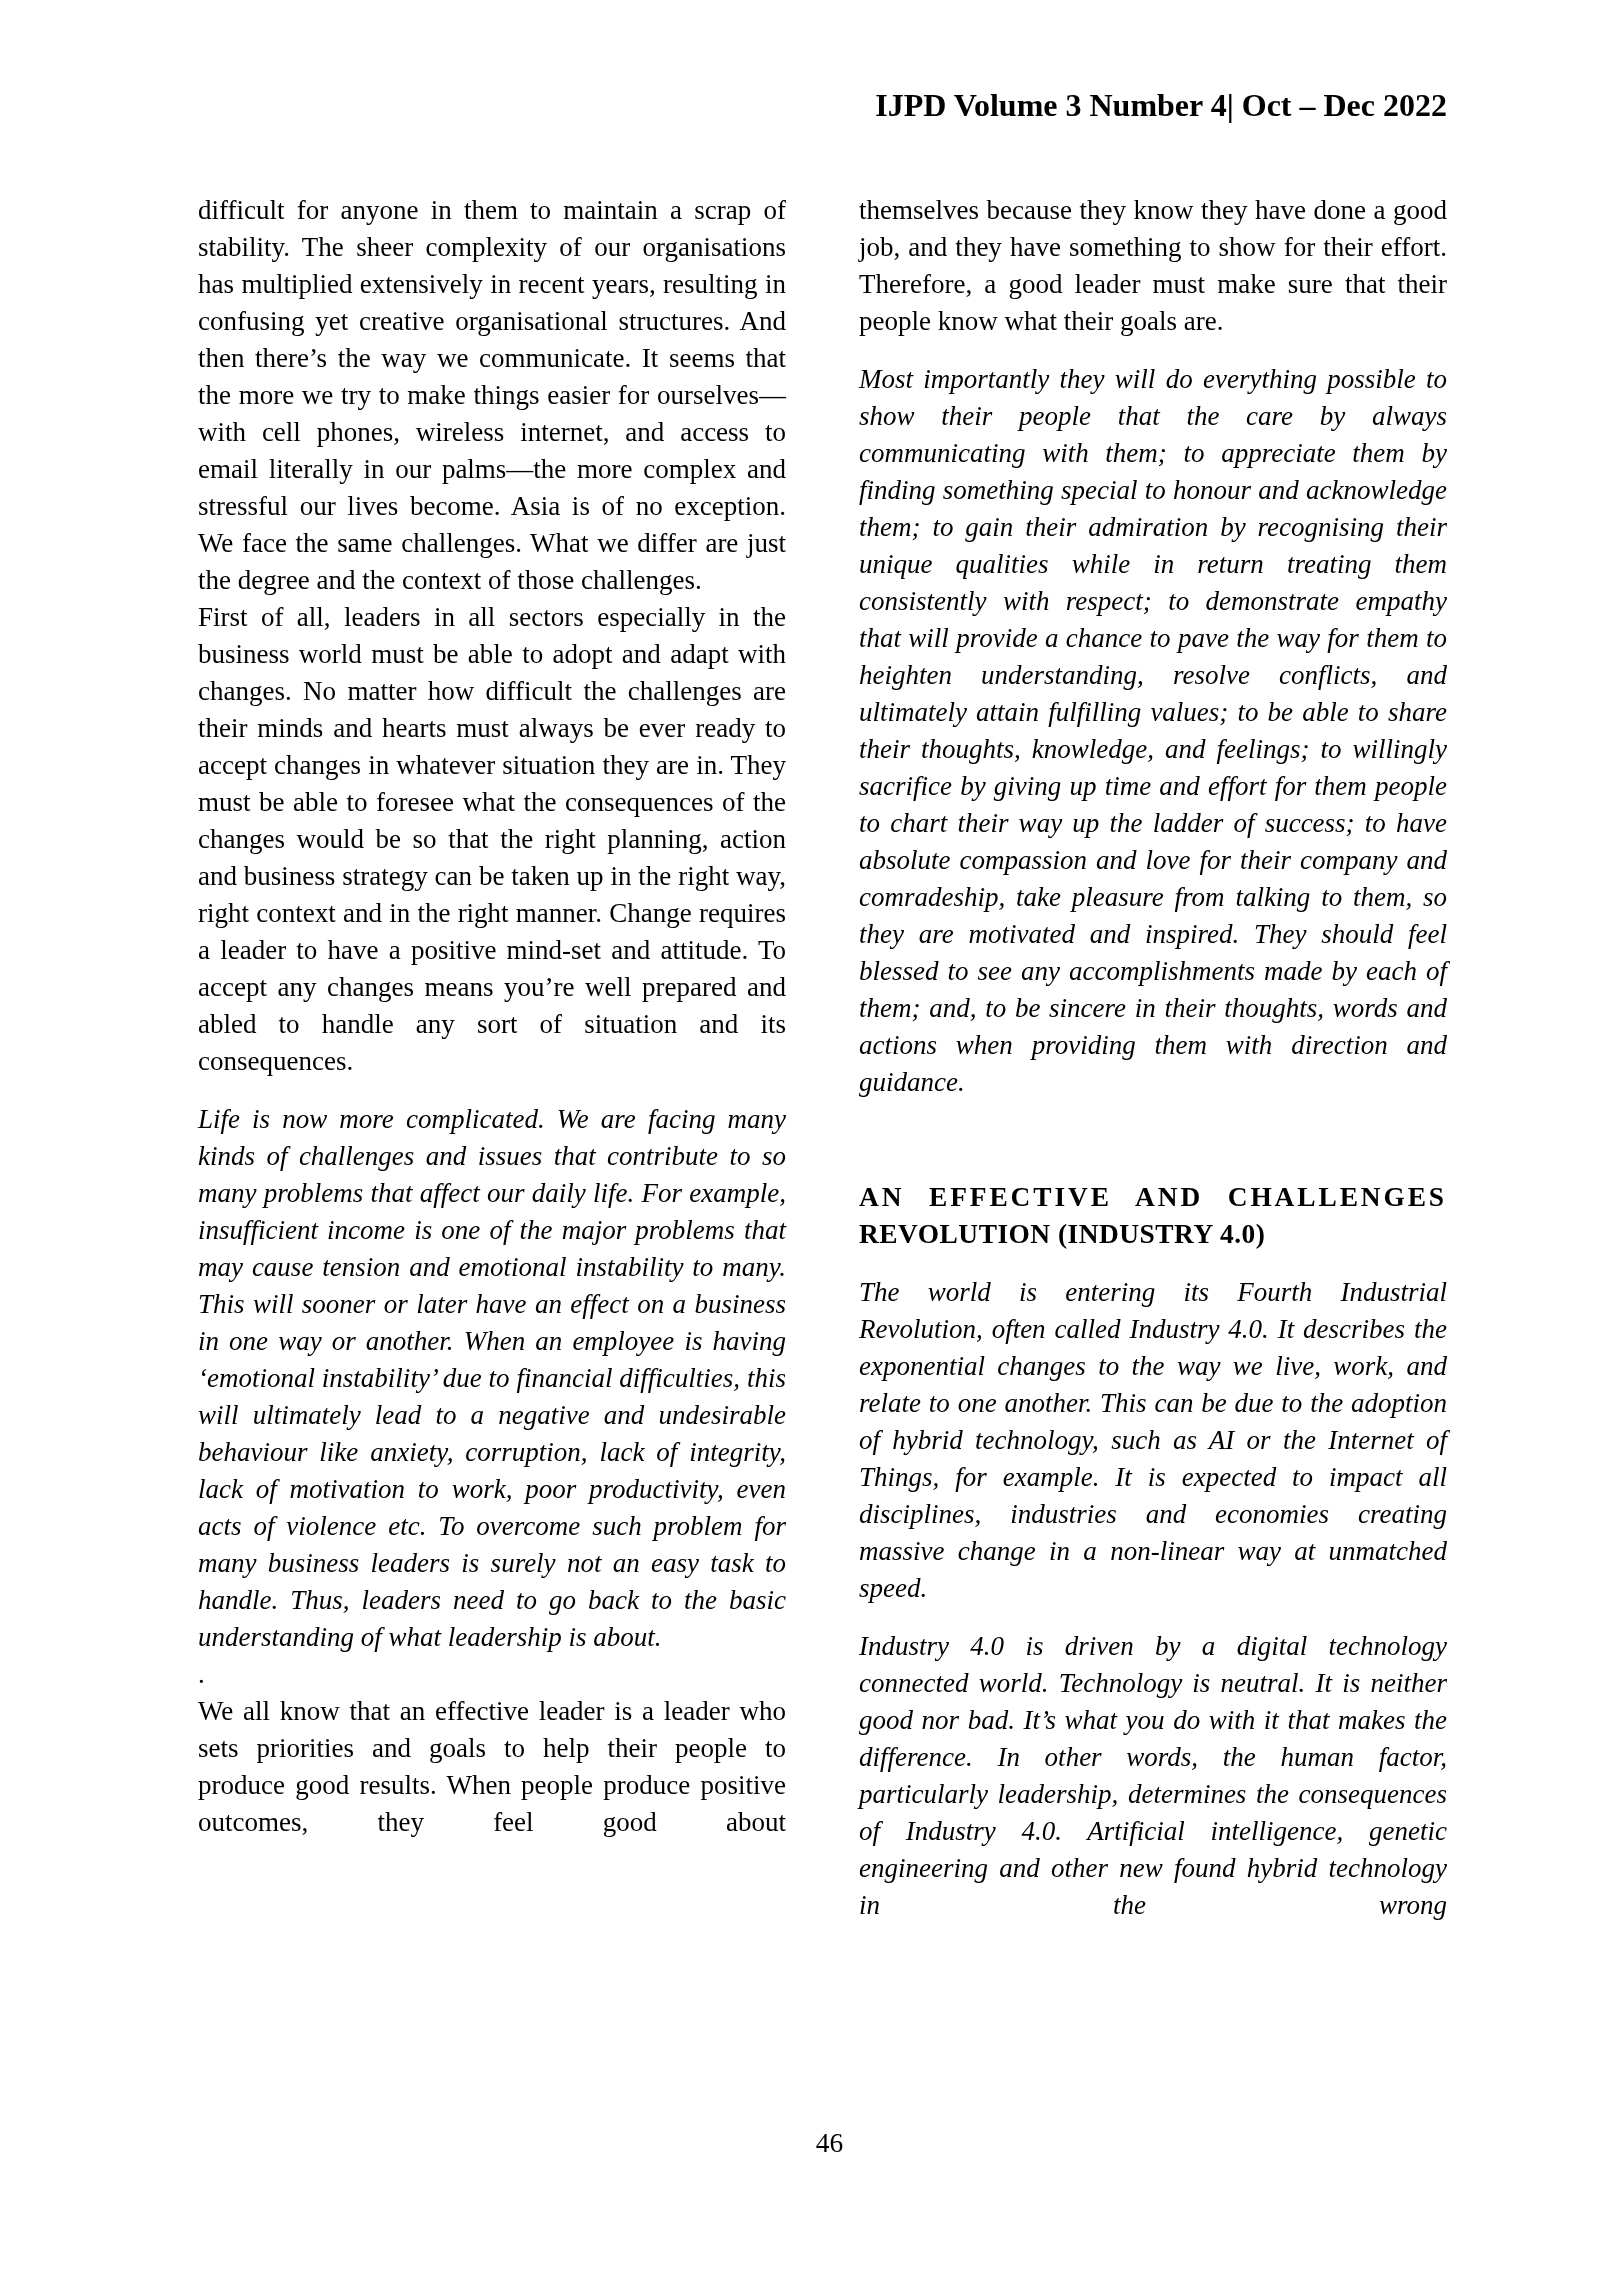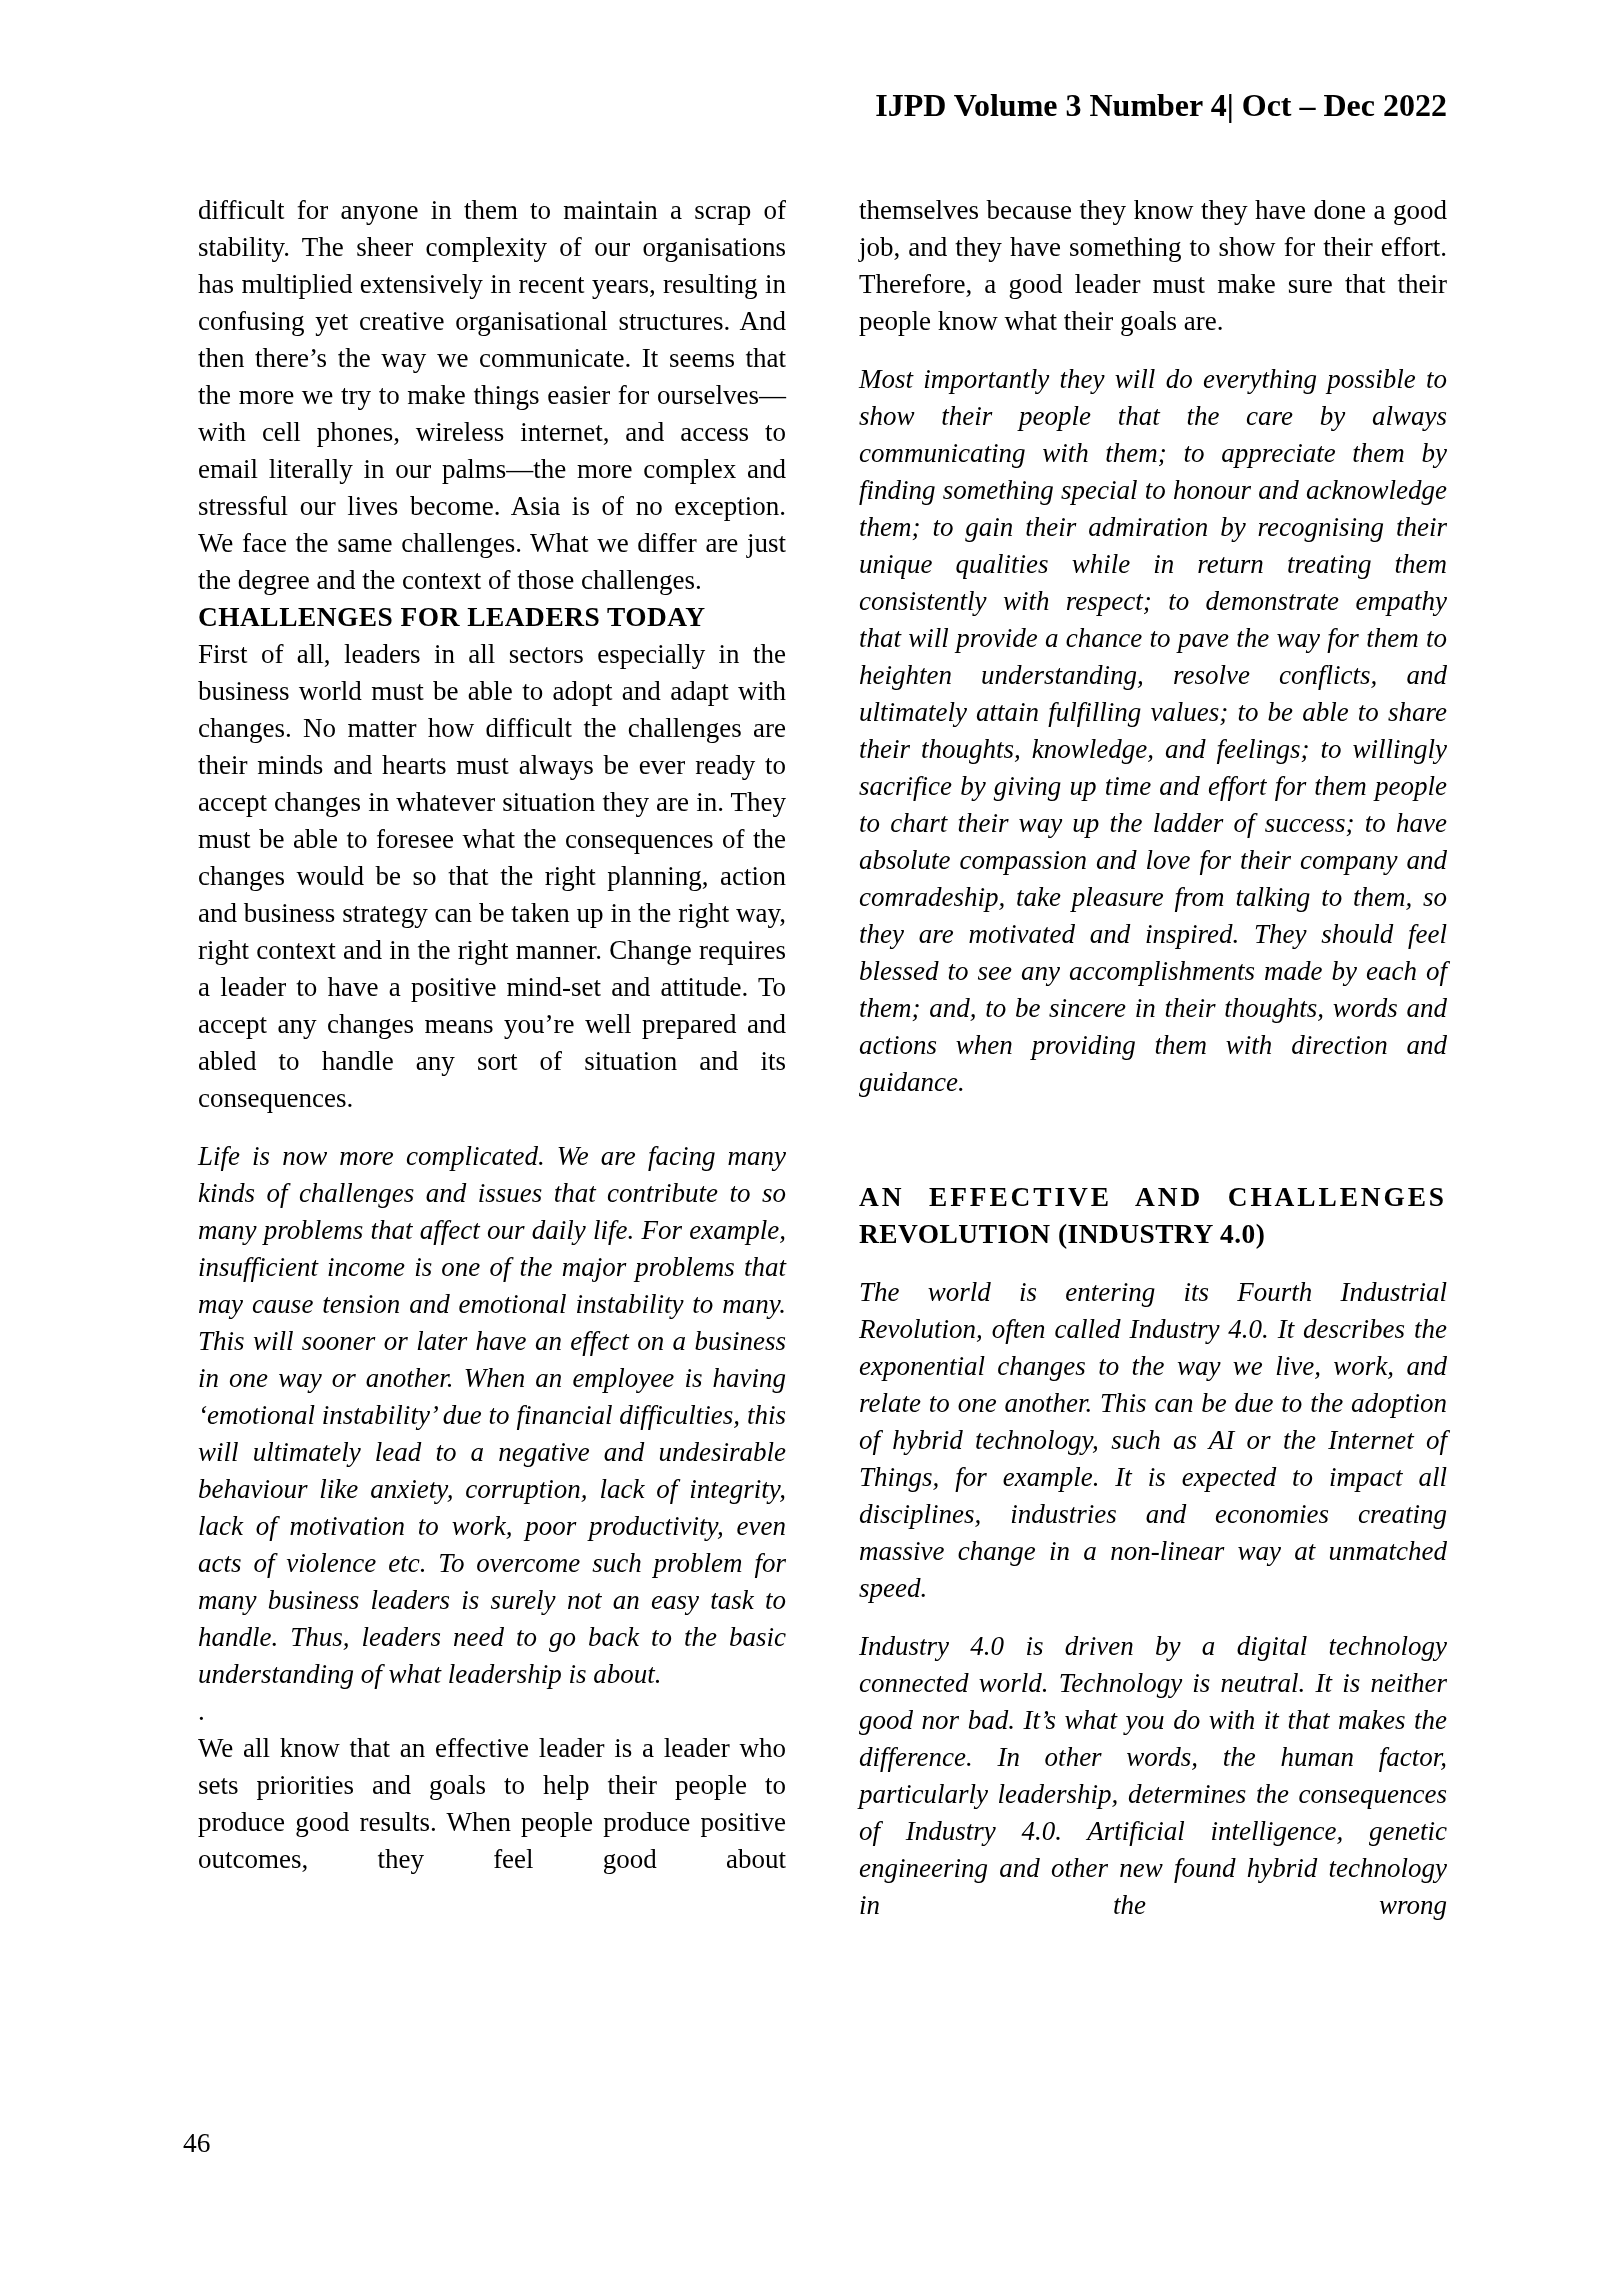--- a/index.html
+++ b/index.html
@@ -66,39 +66,38 @@
     letter-spacing: 2.9px;
   }
   .multi .h-line.last {
     text-align-last: left;
   }
   .sp    { margin-top: 21px; font-style: italic; }
   .sp-lg { margin-top: 78px; }
   .page-number {
     position: absolute;
     top: 2127px;
-    left: 183px;
+    left: 204px;
     width: 1251px;
-    text-align: left;
+    text-align: center;
     font-size: 27.4px;
     line-height: 33px;
   }
 </style>
 </head>
 <body>
 
 <div class="page">
 
   <div class="journal-header">IJPD Volume 3 Number 4| Oct – Dec 2022</div>
 
   <div class="columns">
 
     <div class="col">
       <p class="body-text">difficult for anyone in them to maintain a scrap of stability. The sheer complexity of our organisations has multiplied extensively in recent years, resulting in confusing yet creative organisational structures. And then there’s the way we communicate. It seems that the more we try to make things easier for ourselves—with cell phones, wireless internet, and access to email literally in our palms—the more complex and stressful our lives become. Asia is of no exception. We face the same challenges. What we differ are just the degree and the context of those challenges.</p>
-      <h2 class="col-heading">CHALLENGES FOR LEADERS TODAY</h2>
       <p class="body-text">First of all, leaders in all sectors especially in the business world must be able to adopt and adapt with changes. No matter how difficult the challenges are their minds and hearts must always be ever ready to accept changes in whatever situation they are in. They must be able to foresee what the consequences of the changes would be so that the right planning, action and business strategy can be taken up in the right way, right context and in the right manner. Change requires a leader to have a positive mind-set and attitude. To accept any changes means you’re well prepared and abled to handle any sort of situation and its consequences.</p>
       <p class="body-text sp">Life is now more complicated. We are facing many kinds of challenges and issues that contribute to so many problems that affect our daily life. For example, insufficient income is one of the major problems that may cause tension and emotional instability to many. This will sooner or later have an effect on a business in one way or another. When an employee is having ‘emotional instability’ due to financial difficulties, this will ultimately lead to a negative and undesirable behaviour like anxiety, corruption, lack of integrity, lack of motivation to work, poor productivity, even acts of violence etc. To overcome such problem for many business leaders is surely not an easy task to handle. Thus, leaders need to go back to the basic understanding of what leadership is about.</p>
       <p class="body-text">.</p>
       <p class="body-text continues">We all know that an effective leader is a leader who sets priorities and goals to help their people to produce good results. When people produce positive outcomes, they feel good about</p>
     </div>
 
     <div class="col">
       <p class="body-text">themselves because they know they have done a good job, and they have something to show for their effort. Therefore, a good leader must make sure that their people know what their goals are.</p>
       <p class="body-text sp">Most importantly they will do everything possible to show their people that the care by always communicating with them; to appreciate them by finding something special to honour and acknowledge them; to gain their admiration by recognising their unique qualities while in return treating them consistently with respect; to demonstrate empathy that will provide a chance to pave the way for them to heighten understanding, resolve conflicts, and ultimately attain fulfilling values; to be able to share their thoughts, knowledge, and feelings; to willingly sacrifice by giving up time and effort for them people to chart their way up the ladder of success; to have absolute compassion and love for their company and comradeship, take pleasure from talking to them, so they are motivated and inspired. They should feel blessed to see any accomplishments made by each of them; and, to be sincere in their thoughts, words and actions when providing them with direction and guidance.</p>
       <div class="col-heading multi sp-lg">

